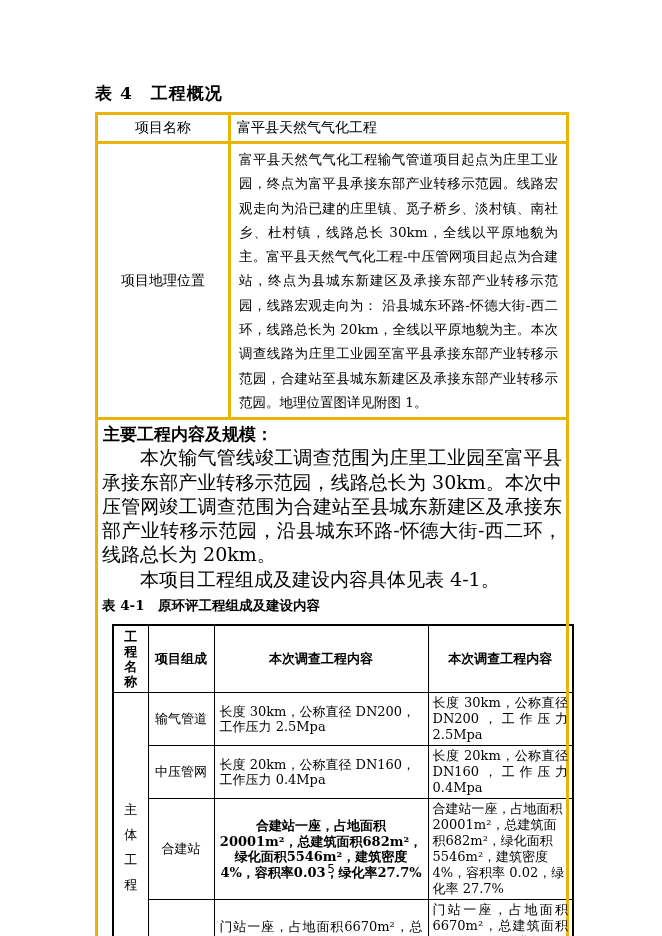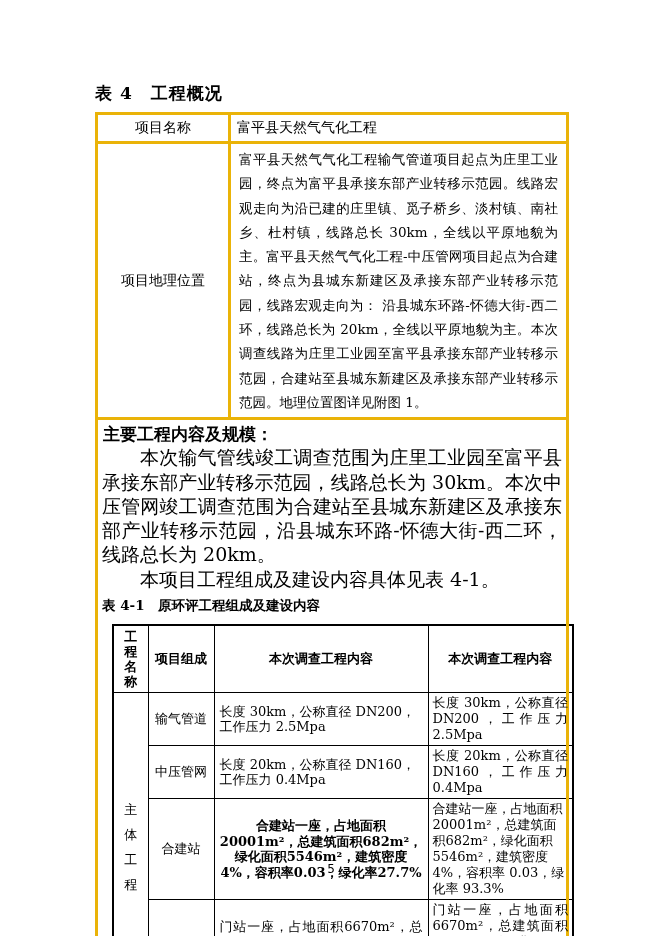--- a/index.html
+++ b/index.html
@@ -118,21 +118,21 @@
             <td class="curr jus">长度 30km，公称直径 DN200，工作压力 2.5Mpa</td>
           </tr>
           <tr class="r-pipe">
             <td class="comp">中压管网</td>
             <td class="orig left">长度 20km，公称直径 DN160，工作压力 0.4Mpa</td>
             <td class="curr jus">长度 20km，公称直径 DN160，工作压力 0.4Mpa</td>
           </tr>
           <tr>
             <td class="comp r-station">合建站</td>
             <td class="orig cen">合建站一座，占地面积20001m²，总建筑面积682m²，绿化面积5546m²，建筑密度4%，容积率0.03，绿化率27.7%</td>
-            <td class="curr">合建站一座，占地面积20001m²，总建筑面积682m²，绿化面积 5546m²，建筑密度 4%，容积率 0.03，绿化率 93.3%</td>
+            <td class="curr">合建站一座，占地面积20001m²，总建筑面积682m²，绿化面积 5546m²，建筑密度 4%，容积率 0.02，绿化率 27.7%</td>
           </tr>
           <tr>
             <td class="comp r-gate">门站</td>
             <td class="orig jus">门站一座，占地面积6670m²，总建筑面积445m²，绿化面积2586m²，建筑密度7%，容积率0.06，绿化率38.7%</td>
             <td class="curr jus">门站一座，占地面积6670m²，总建筑面积 445m²，绿化面积 2586m²，建筑密度 7%，容积率 0.06，绿化率 38.7%</td>
           </tr>
 
         </tbody>
             </table>
       </td>

